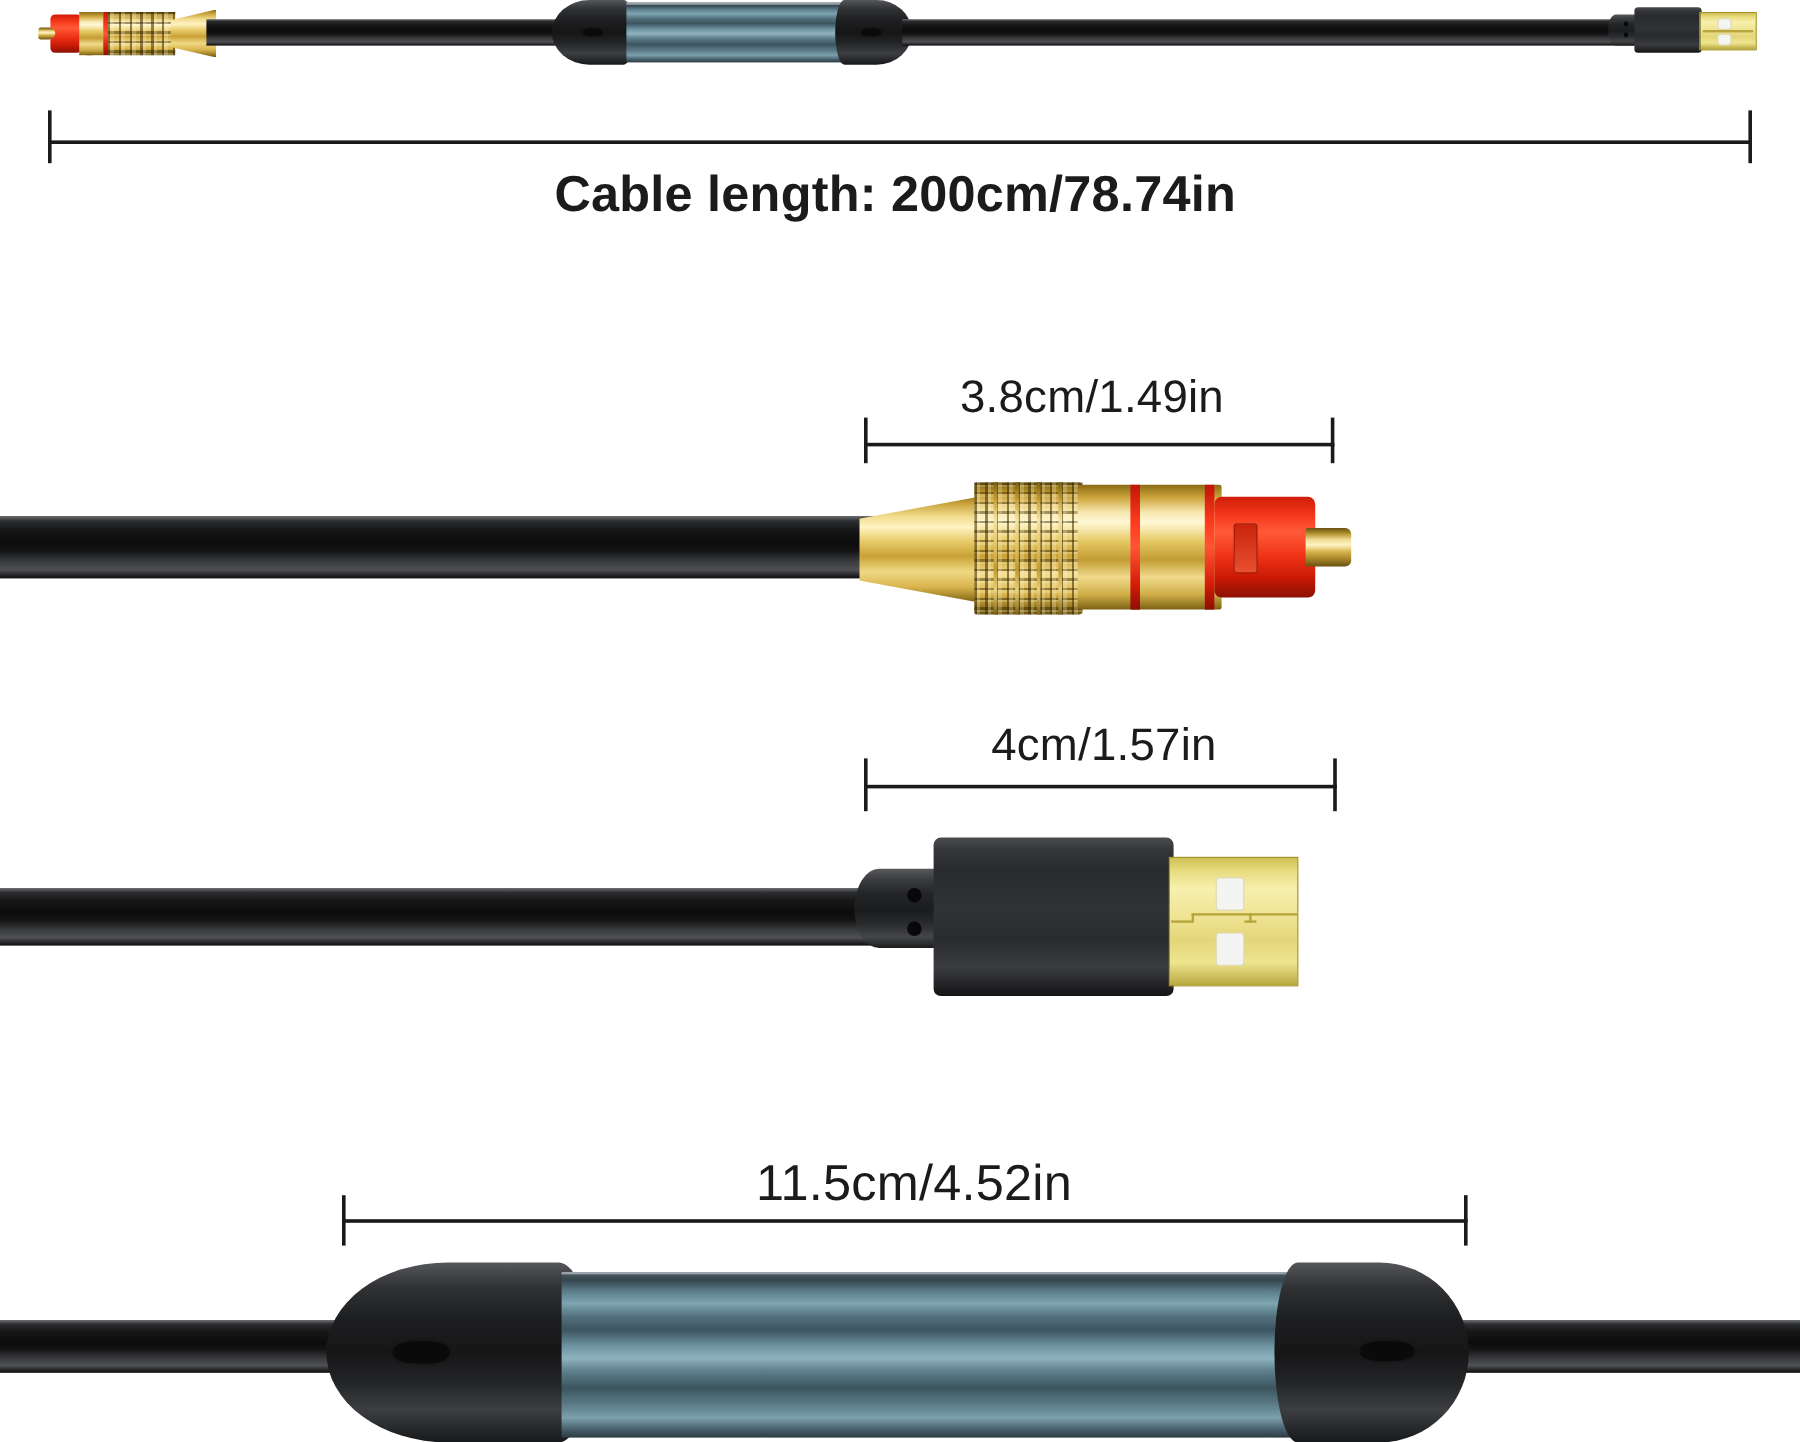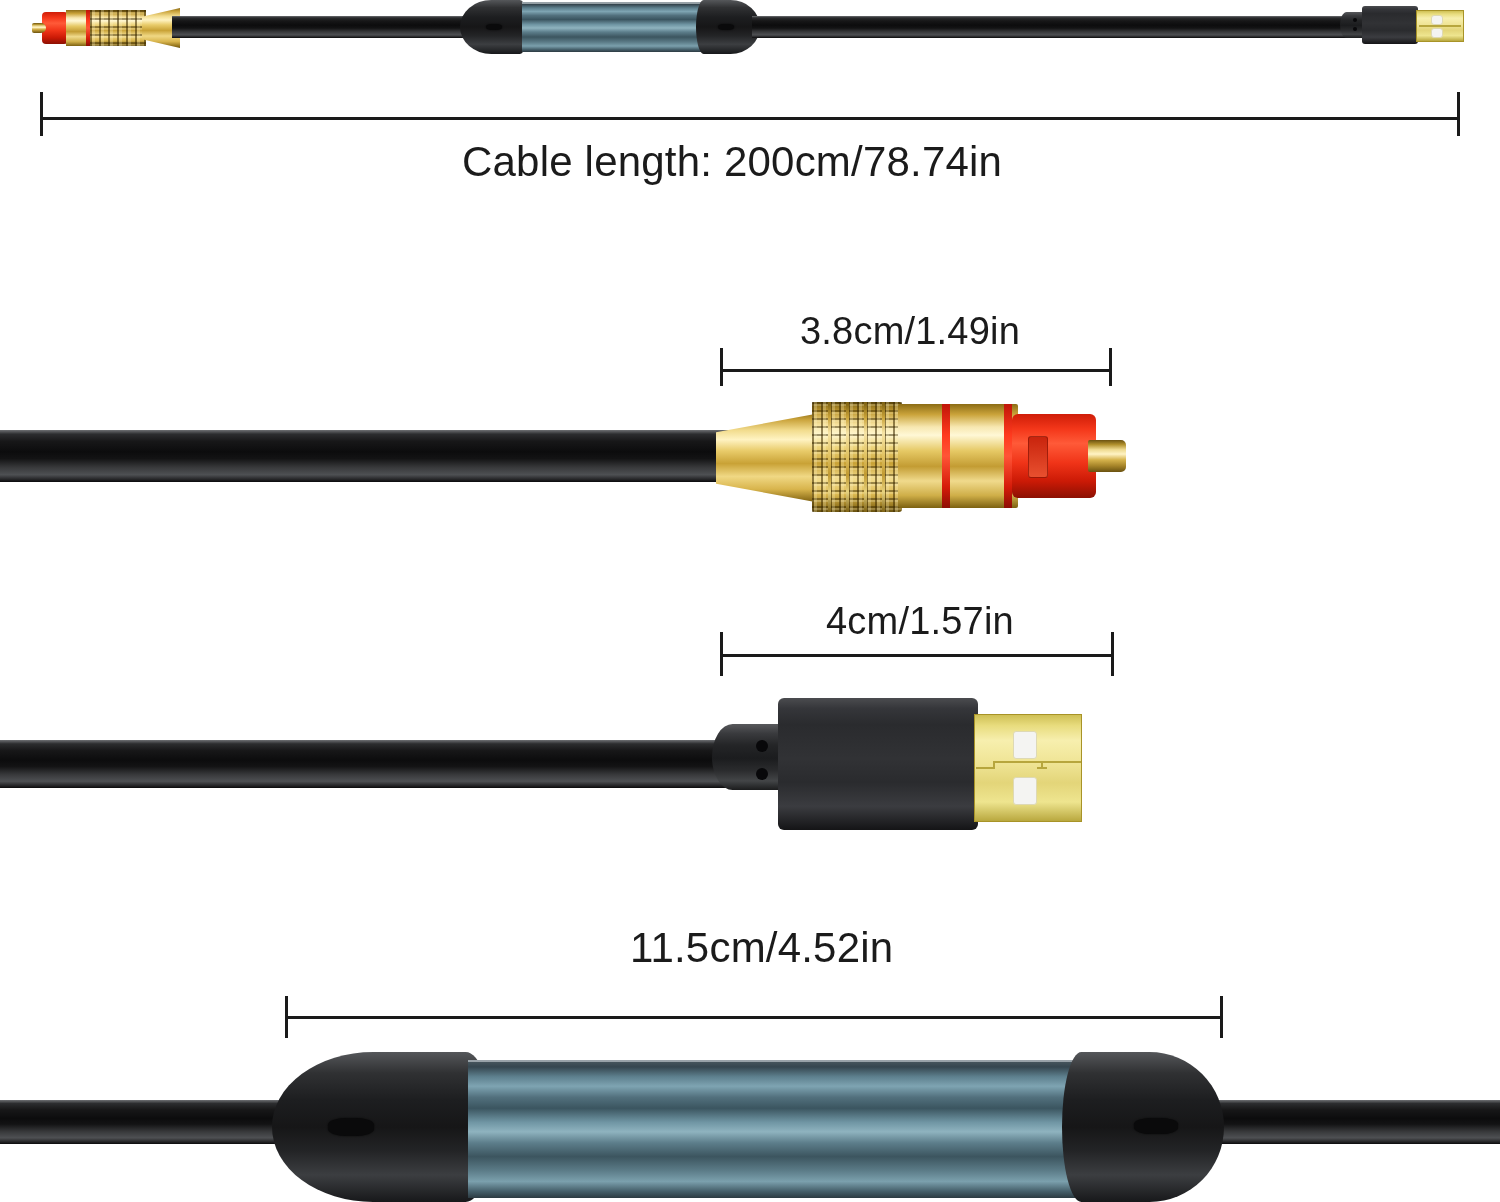--- a/index.html
+++ b/index.html
@@ -284,21 +284,21 @@
         <div class="pad" style="left:14px; top:17px; width:10px; height:8px;"></div>
         <div class="seam" style="left:2px; top:14px; width:42px;"></div>
       </div>
     </div>
   </div>
 
   <div>
     <div class="dim-tick" style="left:40px; top:92px; height:44px;"></div>
     <div class="dim-line" style="left:40px; top:117px; width:1420px;"></div>
     <div class="dim-tick" style="left:1457px; top:92px; height:44px;"></div>
-    <div class="dim-label big" style="left:462px; top:138px;">Cable length: 200cm/78.74in</div>
+    <div class="dim-label big" style="left:462px; top:138px;font-weight:bold;">Cable length: 200cm/78.74in</div>
   </div>
 
   <div>
 
     <div class="dim-tick" style="left:720px; top:348px; height:38px;"></div>
     <div class="dim-line" style="left:720px; top:369px; width:392px;"></div>
     <div class="dim-tick" style="left:1109px; top:348px; height:38px;"></div>
     <div class="dim-label" style="left:800px; top:310px;text-align:center;">3.8cm/1.49in</div>
 
     <div class="cable abs" style="left:0px; top:430px; width:760px; height:52px;"></div>
@@ -357,21 +357,21 @@
         <div class="seam" style="left:62px; top:52px; width:10px;"></div>
       </div>
     </div>
   </div>
 
   <div>
 
     <div class="dim-tick" style="left:285px; top:996px; height:42px;"></div>
     <div class="dim-line" style="left:285px; top:1016px; width:938px;"></div>
     <div class="dim-tick" style="left:1220px; top:996px; height:42px;"></div>
-    <div class="dim-label big" style="left:630px; top:924px;">11.5cm/4.52in</div>
+    <div class="dim-label big" style="left:630px; top:962px;">11.5cm/4.52in</div>
 
     <div class="cable abs" style="left:0px; top:1100px; width:300px; height:44px;"></div>
     <div class="cable abs" style="left:1200px; top:1100px; width:300px; height:44px;"></div>
 
     <div class="module abs" style="left:272px; top:1052px; width:952px; height:150px;">
       <div class="cap left abs" style="left:0px; width:220px;"></div>
       <div class="slot abs" style="left:56px; top:66px; width:46px; height:18px;"></div>
       <div class="barrel abs" style="left:196px; width:610px; top:8px; bottom:4px;"></div>
       <div class="cap right abs" style="left:790px; width:162px;"></div>
       <div class="slot abs" style="left:862px; top:66px; width:44px; height:16px;"></div>

